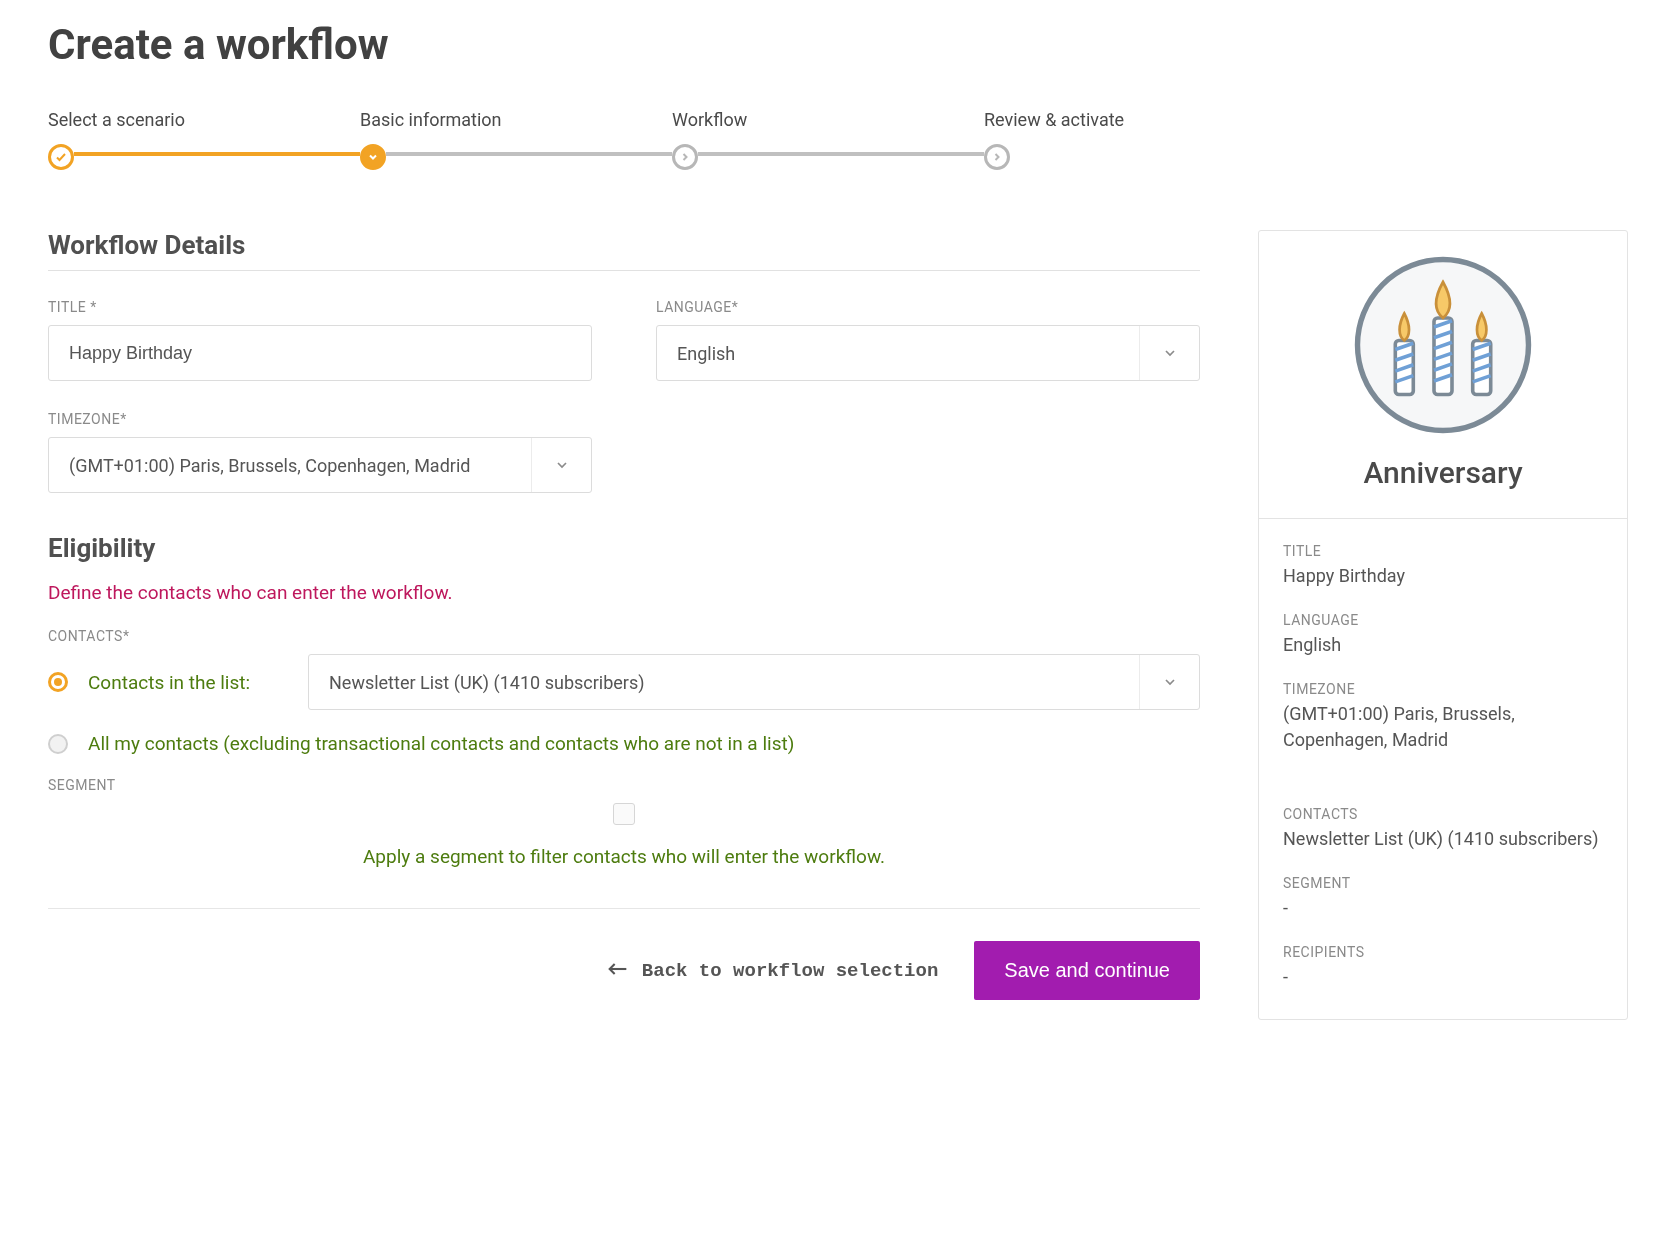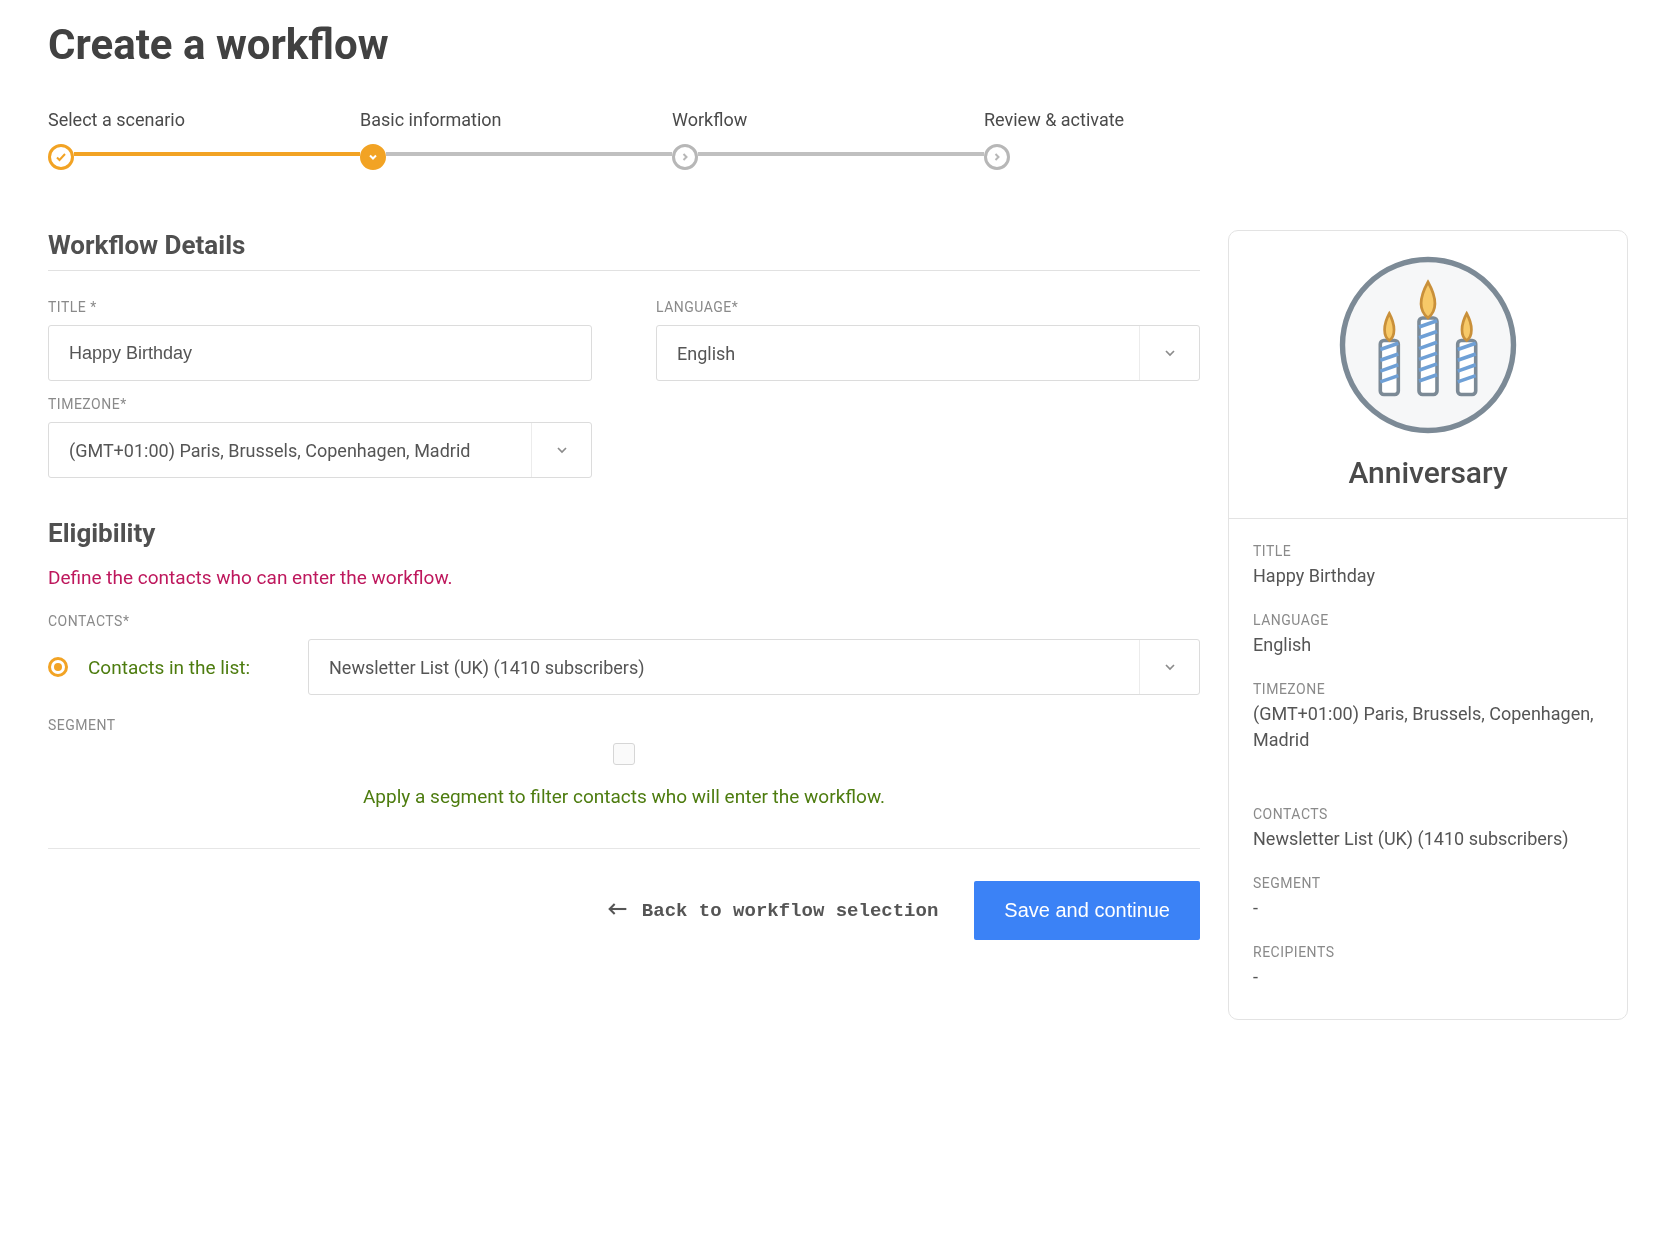--- a/index.html
+++ b/index.html
@@ -100,21 +100,21 @@
   }
   hr.section-rule {
     border: none;
     border-top: 1px solid #e1e1e1;
     margin: 10px 0 28px 0;
   }
 
   .form-row {
     display: flex;
     gap: 64px;
-    margin-bottom: 15px;
+    margin-bottom: 30px;
   }
   .form-group { flex: 1; }
   .field-label {
     font-size: 14px;
     letter-spacing: 0.5px;
     color: #8a8a8a;
     margin-bottom: 10px;
     text-transform: uppercase;
     display: block;
   }
@@ -214,33 +214,34 @@
     display: flex;
     align-items: center;
     gap: 14px;
     font-size: 19px;
     font-weight: 600;
     color: #555;
     cursor: pointer;
     font-family: Liberation Mono, monospace;
   }
   .btn-primary {
-    background: #3b82f6;
+    background: #a21caf;
     color: #ffffff;
     border: none;
     font-size: 20px;
     padding: 18px 30px;
     border-radius: 2px;
     cursor: pointer;
   }
 
   .summary-card {
     border: 1px solid #e3e3e3;
-    border-radius: 10px;
+    border-radius: 3px;
     overflow: hidden;
+    margin-left: 30px;
   }
   .summary-top {
     padding: 24px 20px 28px 20px;
     text-align: center;
     border-bottom: 1px solid #e3e3e3;
   }
   .summary-icon {
     width: 180px;
     height: 180px;
     margin: 0 auto 20px auto;
@@ -364,20 +365,24 @@
         <div class="select-wrap full">
           <div class="select-text">Newsletter List (UK) (1410 subscribers)</div>
           <div class="select-caret">
             <svg width="16" height="16" viewBox="0 0 24 24" fill="none" stroke="#8b8b8b" stroke-width="2.5">
                 <polyline points="6,9 12,15 18,9"></polyline>
               </svg>
           </div>
         </div>
       </div>
 
+      <div class="radio-row">
+        <div class="radio-outer radio-unchecked"></div>
+        <span class="radio-label">All my contacts (excluding transactional contacts and contacts who are not in a list)</span>
+      </div>
 
       <label class="field-label" style="margin-top:20px">SEGMENT</label>
 
       <div class="check-row">
         <div class="checkbox"></div>
         <span class="radio-label">Apply a segment to filter contacts who will enter the workflow.</span>
       </div>
 
       <div class="footer-bar">
         <div class="back-link">

